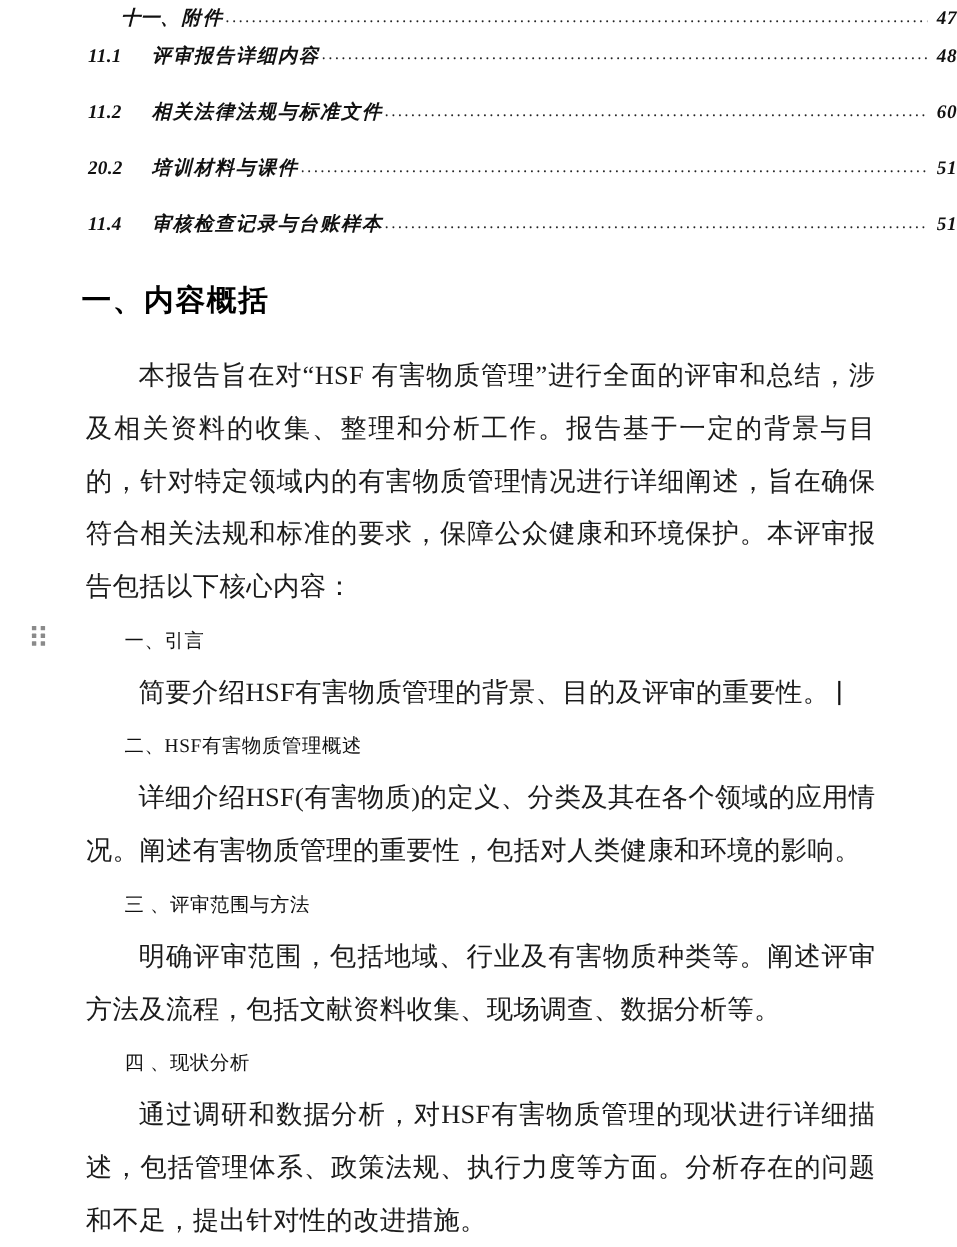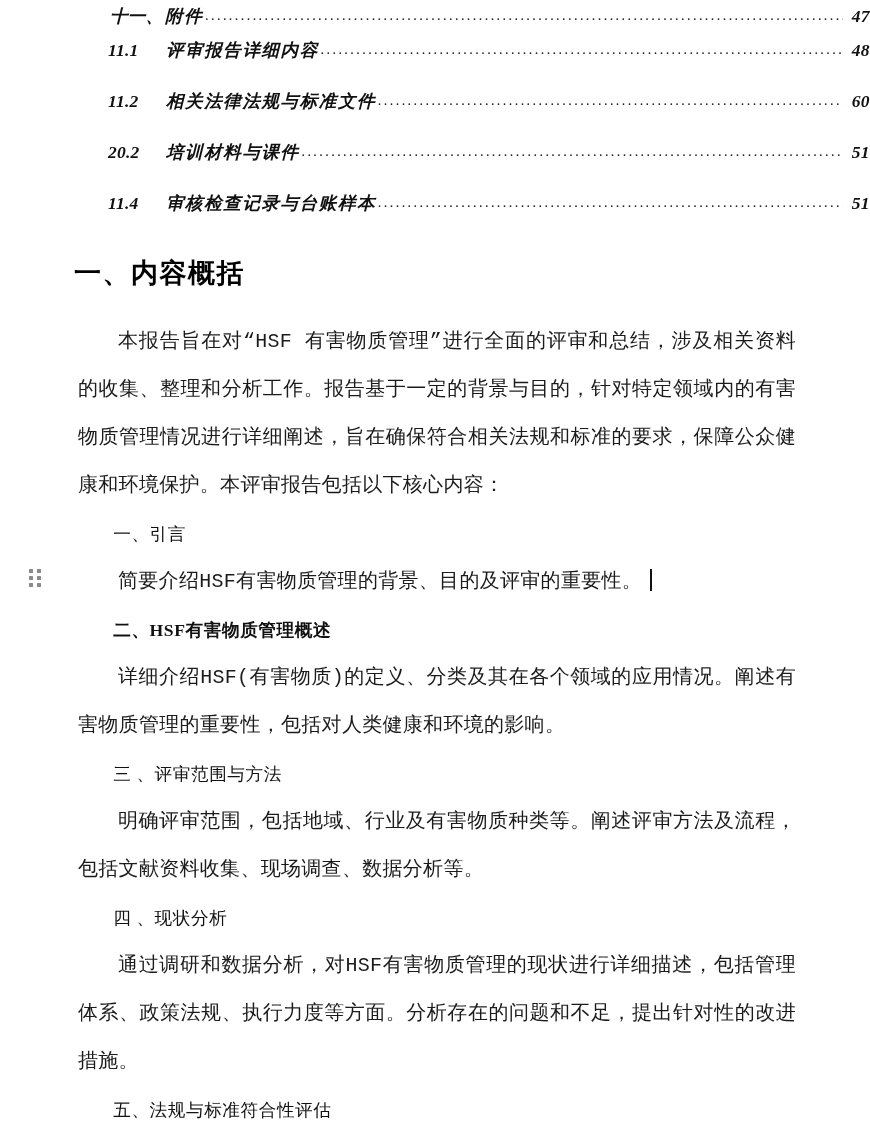--- a/index.html
+++ b/index.html
@@ -41,21 +41,21 @@
     color: #111;
     letter-spacing: 0.4px;
   }
   .toc-row.lvl1 {
     font-weight: bold;
     padding-left: 110px;
     height: 34px;
   }
   .toc-row.lvl2 {
     font-weight: bold;
-    padding-left: 108px;
+    padding-left: 80px;
   }
   .toc-num {
     flex: 0 0 auto;
     white-space: nowrap;
     letter-spacing: 0.2px;
   }
   .toc-row.lvl2 .toc-num {
     min-width: 52px;
     font-family: "Liberation Serif", serif;
   }
@@ -102,42 +102,41 @@
   }
 
   
   .body-block {
     position: absolute;
     left: 78px;
     top: 318px;
     width: 718px;
   }
   .para {
-    font-size: 20px;
+    font-size: 24px;
     line-height: 48px;
     text-align: justify;
     text-justify: inter-ideograph;
     letter-spacing: 0.3px;
     color: #1b1b1b;
     margin: 0;
-    font-family: Liberation Mono, monospace;
   }
   .para.indent {
     text-indent: 2em;
   }
   .sub-head {
     font-size: 17.6px;
     line-height: 48px;
     letter-spacing: 0.6px;
     margin: 0;
     text-indent: 2em;
     color: #111;
   }
   .sub-head.bold {
-    font-weight: bold;
+    font-weight: normal;
   }
 
   .caret {
     display: inline-block;
     width: 2px;
     height: 22px;
     background: #111;
     vertical-align: -4px;
     margin-left: 8px;
   }

